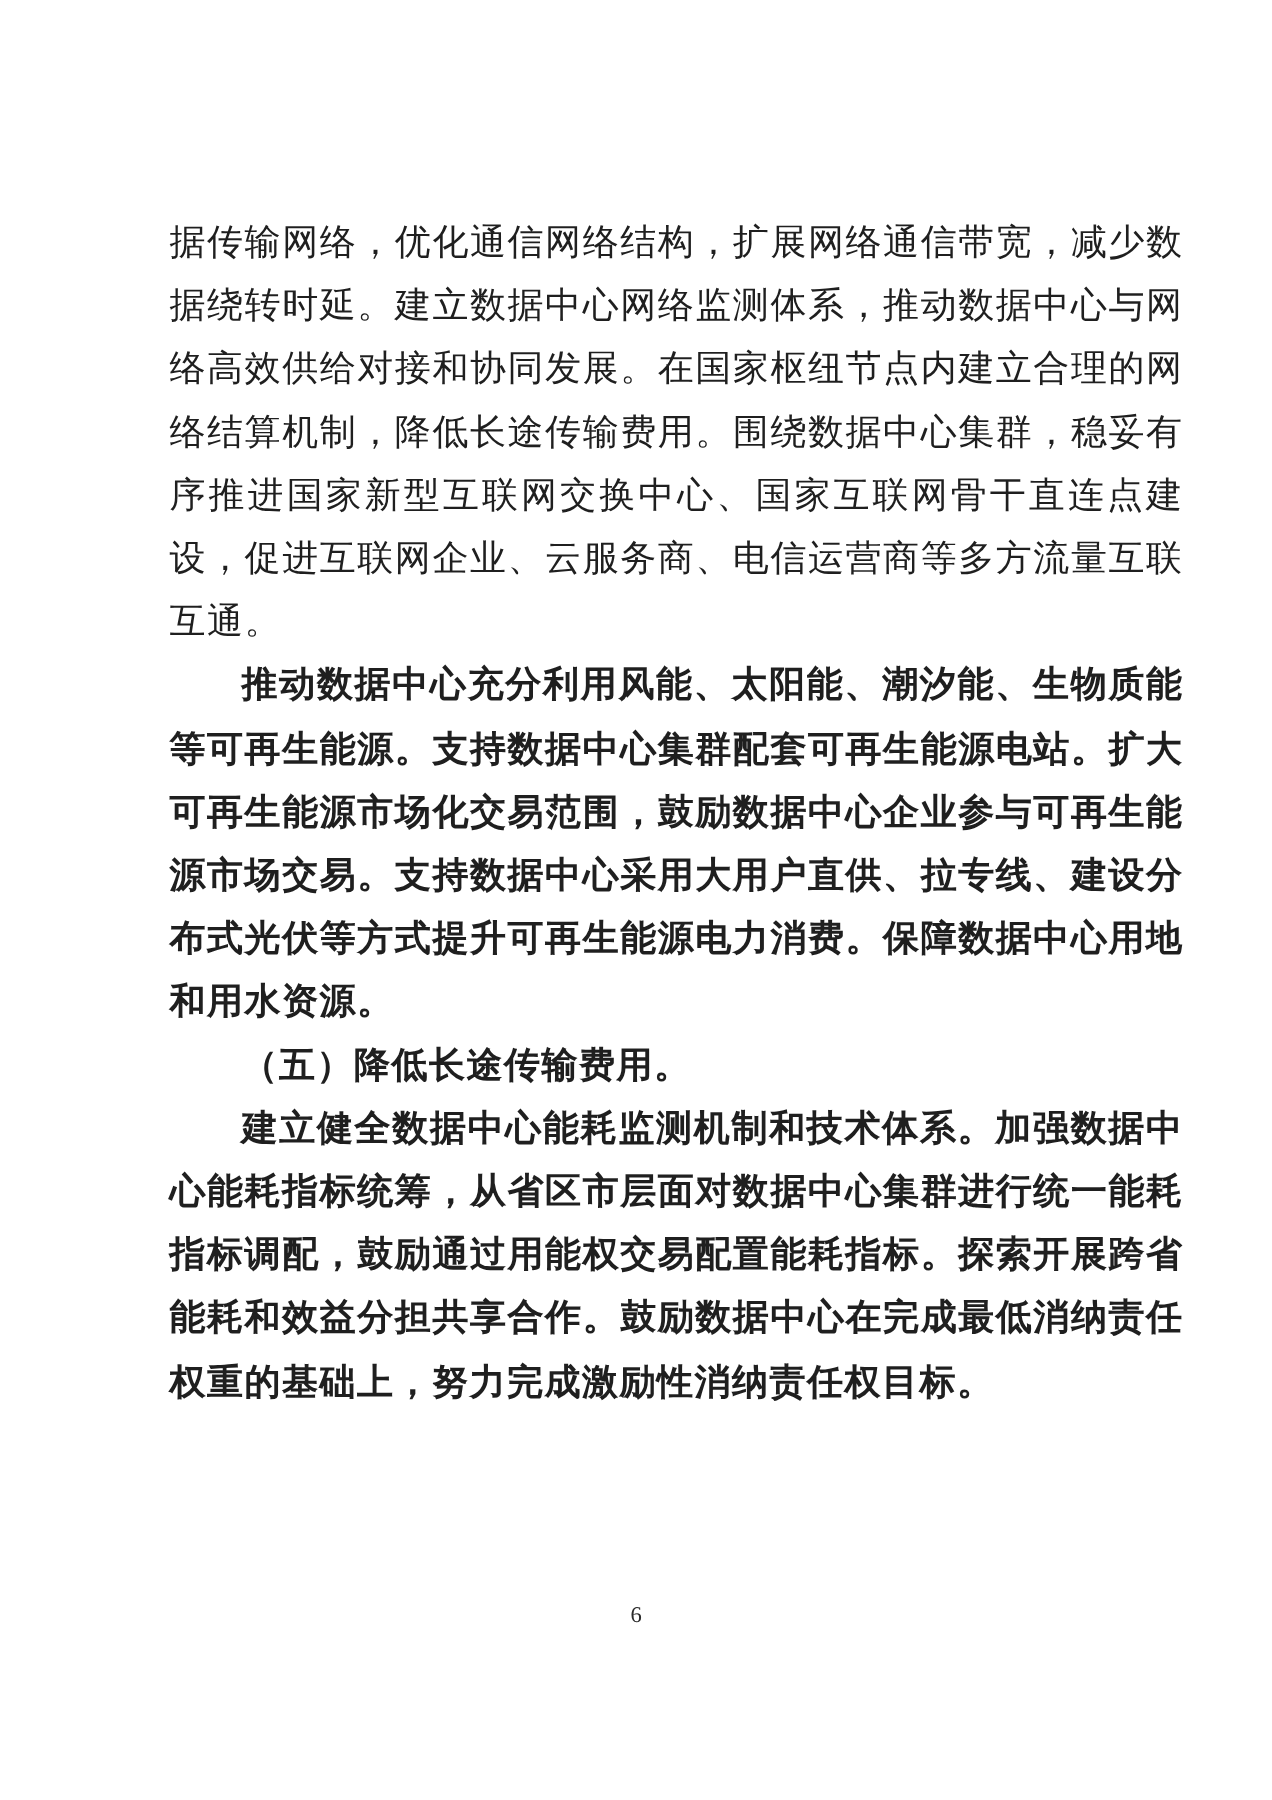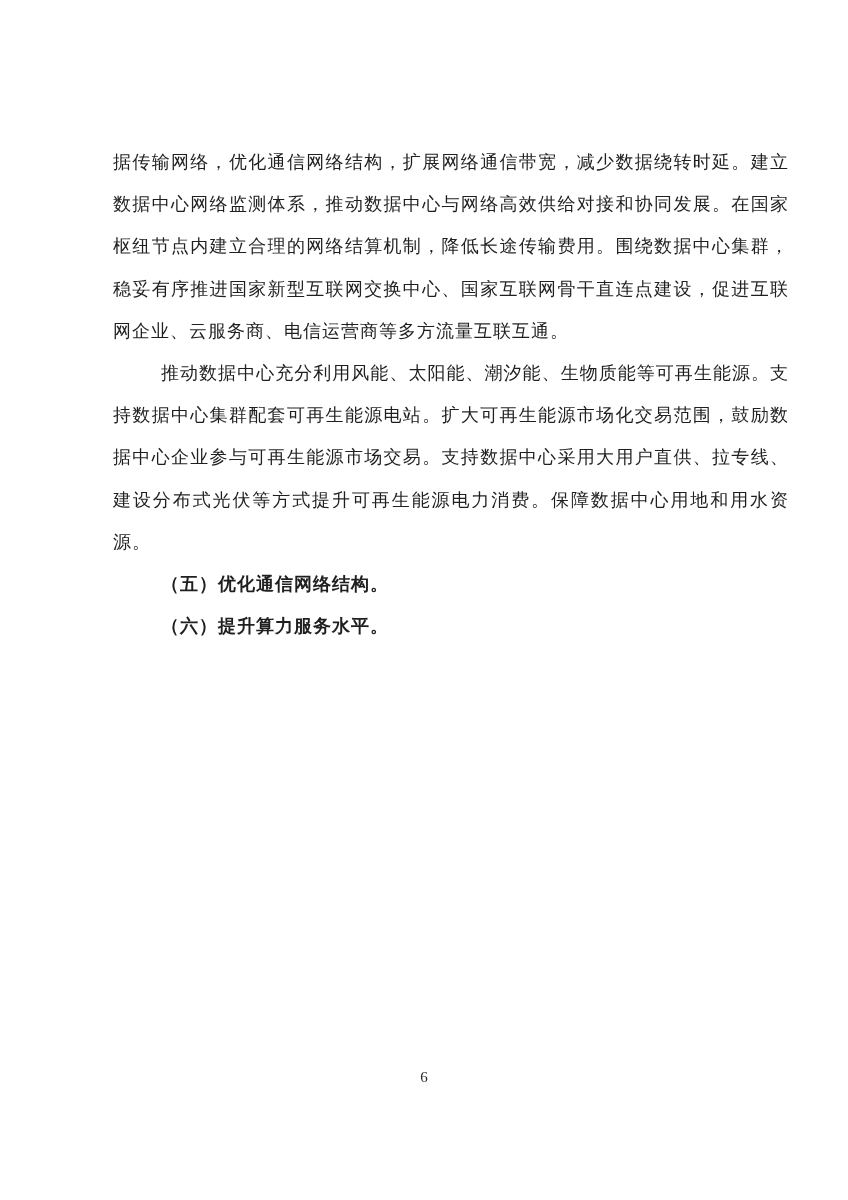--- a/index.html
+++ b/index.html
@@ -14,31 +14,32 @@
     background: #ffffff;
     overflow: hidden;
     font-family: "Liberation Serif", "DejaVu Serif", serif;
     color: #1f1f1f;
   }
   .doc-body {
     position: absolute;
     left: 113px;
     top: 141px;
     width: 676px;
-    font-size: 18px;
+    font-size: 24px;
     line-height: 42.2px;
     letter-spacing: 1px;
     text-align: justify;
   }
   .doc-body p {
     margin: 0;
     padding: 0;
   }
   .doc-body p.indent {
     text-indent: 48px;
+    font-weight: bold;
   }
   .doc-body p.heading {
     font-weight: bold;
   }
   .page-number {
     position: absolute;
     left: 0;
     top: 1069px;
     width: 848px;
     text-align: center;
@@ -47,17 +48,17 @@
     color: #2a2a2a;
   }
 </style>
 </head>
 <body>
 
 <div class="page">
   <div class="doc-body" id="doc-body">
       <p class="paragraph">据传输网络，优化通信网络结构，扩展网络通信带宽，减少数据绕转时延。建立数据中心网络监测体系，推动数据中心与网络高效供给对接和协同发展。在国家枢纽节点内建立合理的网络结算机制，降低长途传输费用。围绕数据中心集群，稳妥有序推进国家新型互联网交换中心、国家互联网骨干直连点建设，促进互联网企业、云服务商、电信运营商等多方流量互联互通。</p>
       <p class="paragraph indent">推动数据中心充分利用风能、太阳能、潮汐能、生物质能等可再生能源。支持数据中心集群配套可再生能源电站。扩大可再生能源市场化交易范围，鼓励数据中心企业参与可再生能源市场交易。支持数据中心采用大用户直供、拉专线、建设分布式光伏等方式提升可再生能源电力消费。保障数据中心用地和用水资源。</p>
-      <p class="heading indent">（五）优化通信网络结构。</p>
-      <p class="heading indent">（六）提升算力服务水平。</p>
+      <p class="heading indent">（五）降低长途传输费用。</p>
+      <p class="paragraph indent">建立健全数据中心能耗监测机制和技术体系。加强数据中心能耗指标统筹，从省区市层面对数据中心集群进行统一能耗指标调配，鼓励通过用能权交易配置能耗指标。探索开展跨省能耗和效益分担共享合作。鼓励数据中心在完成最低消纳责任权重的基础上，努力完成激励性消纳责任权目标。</p>
     </div>
   <div class="page-number">6</div>
 </div>
 
 </body></html>

